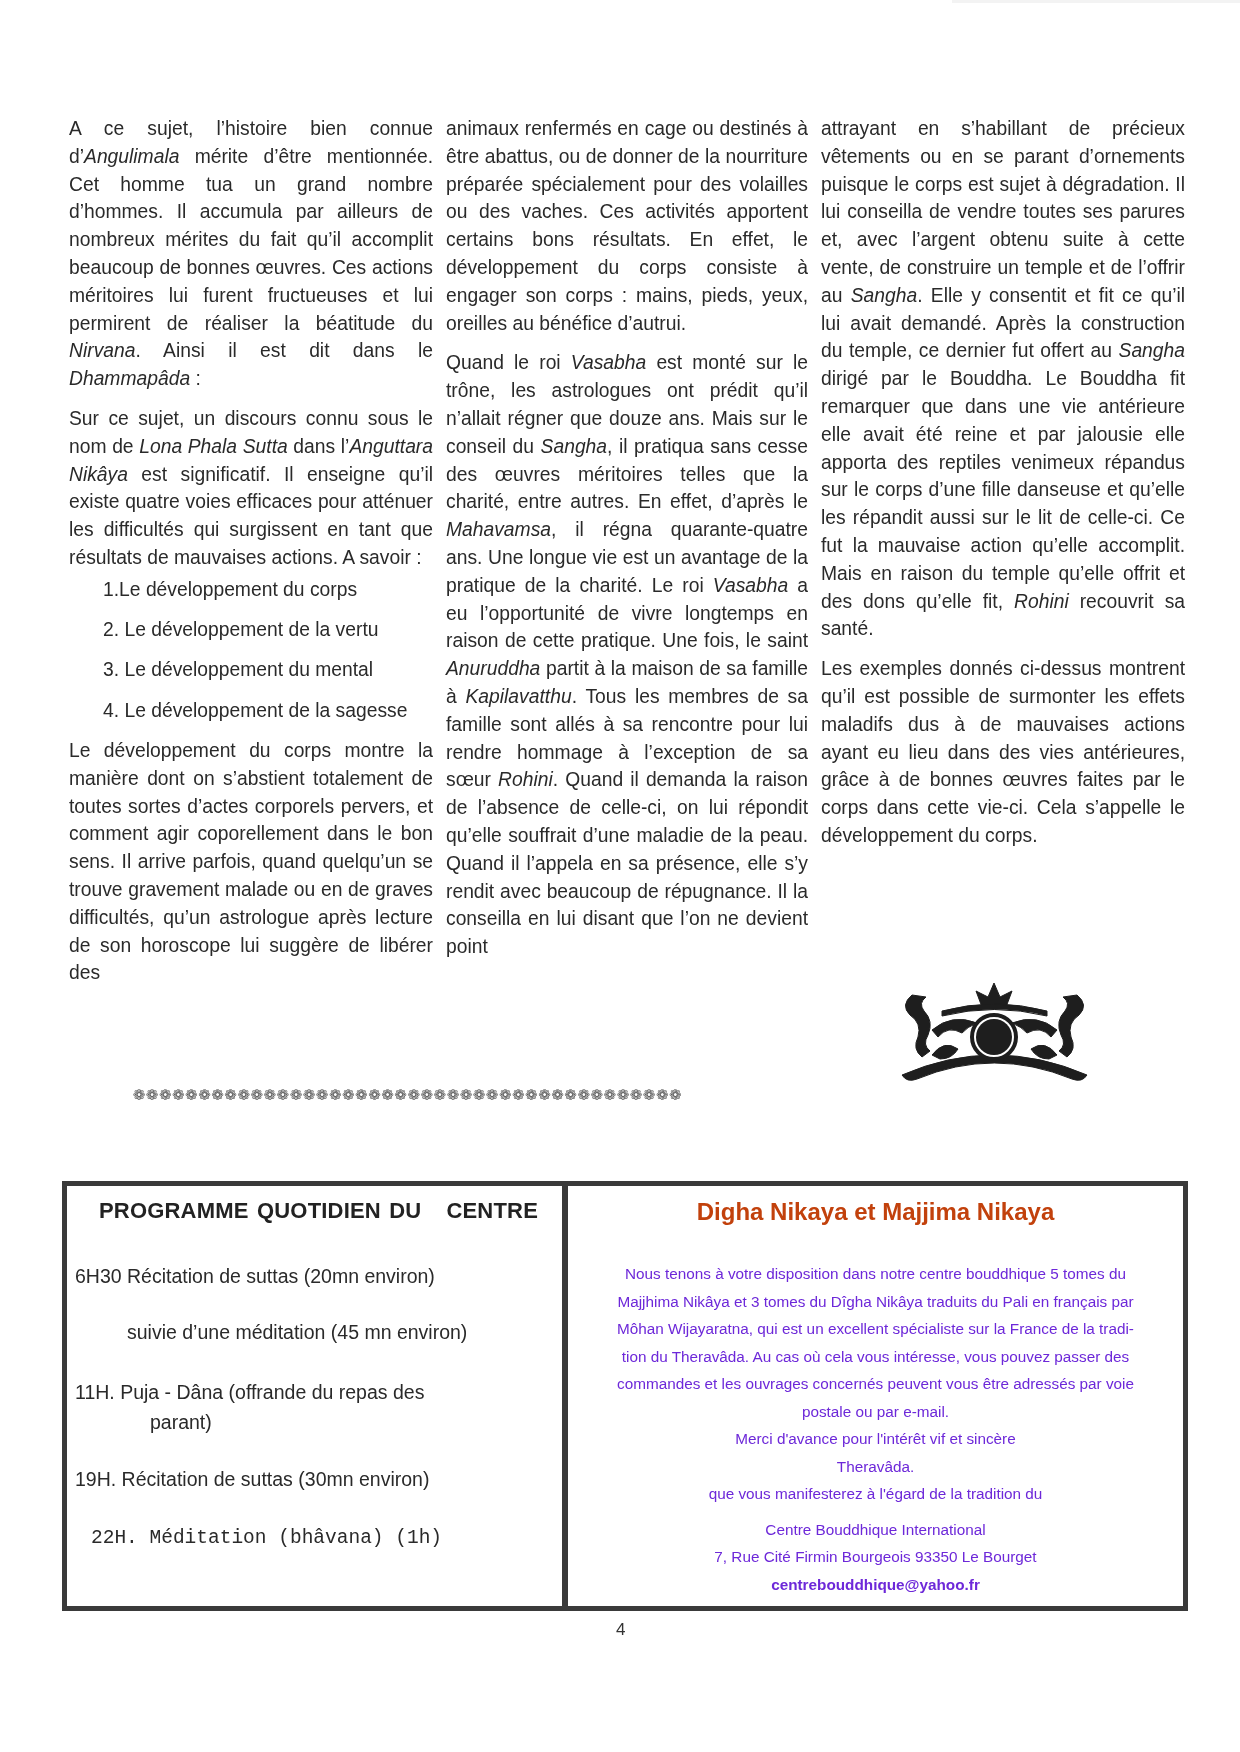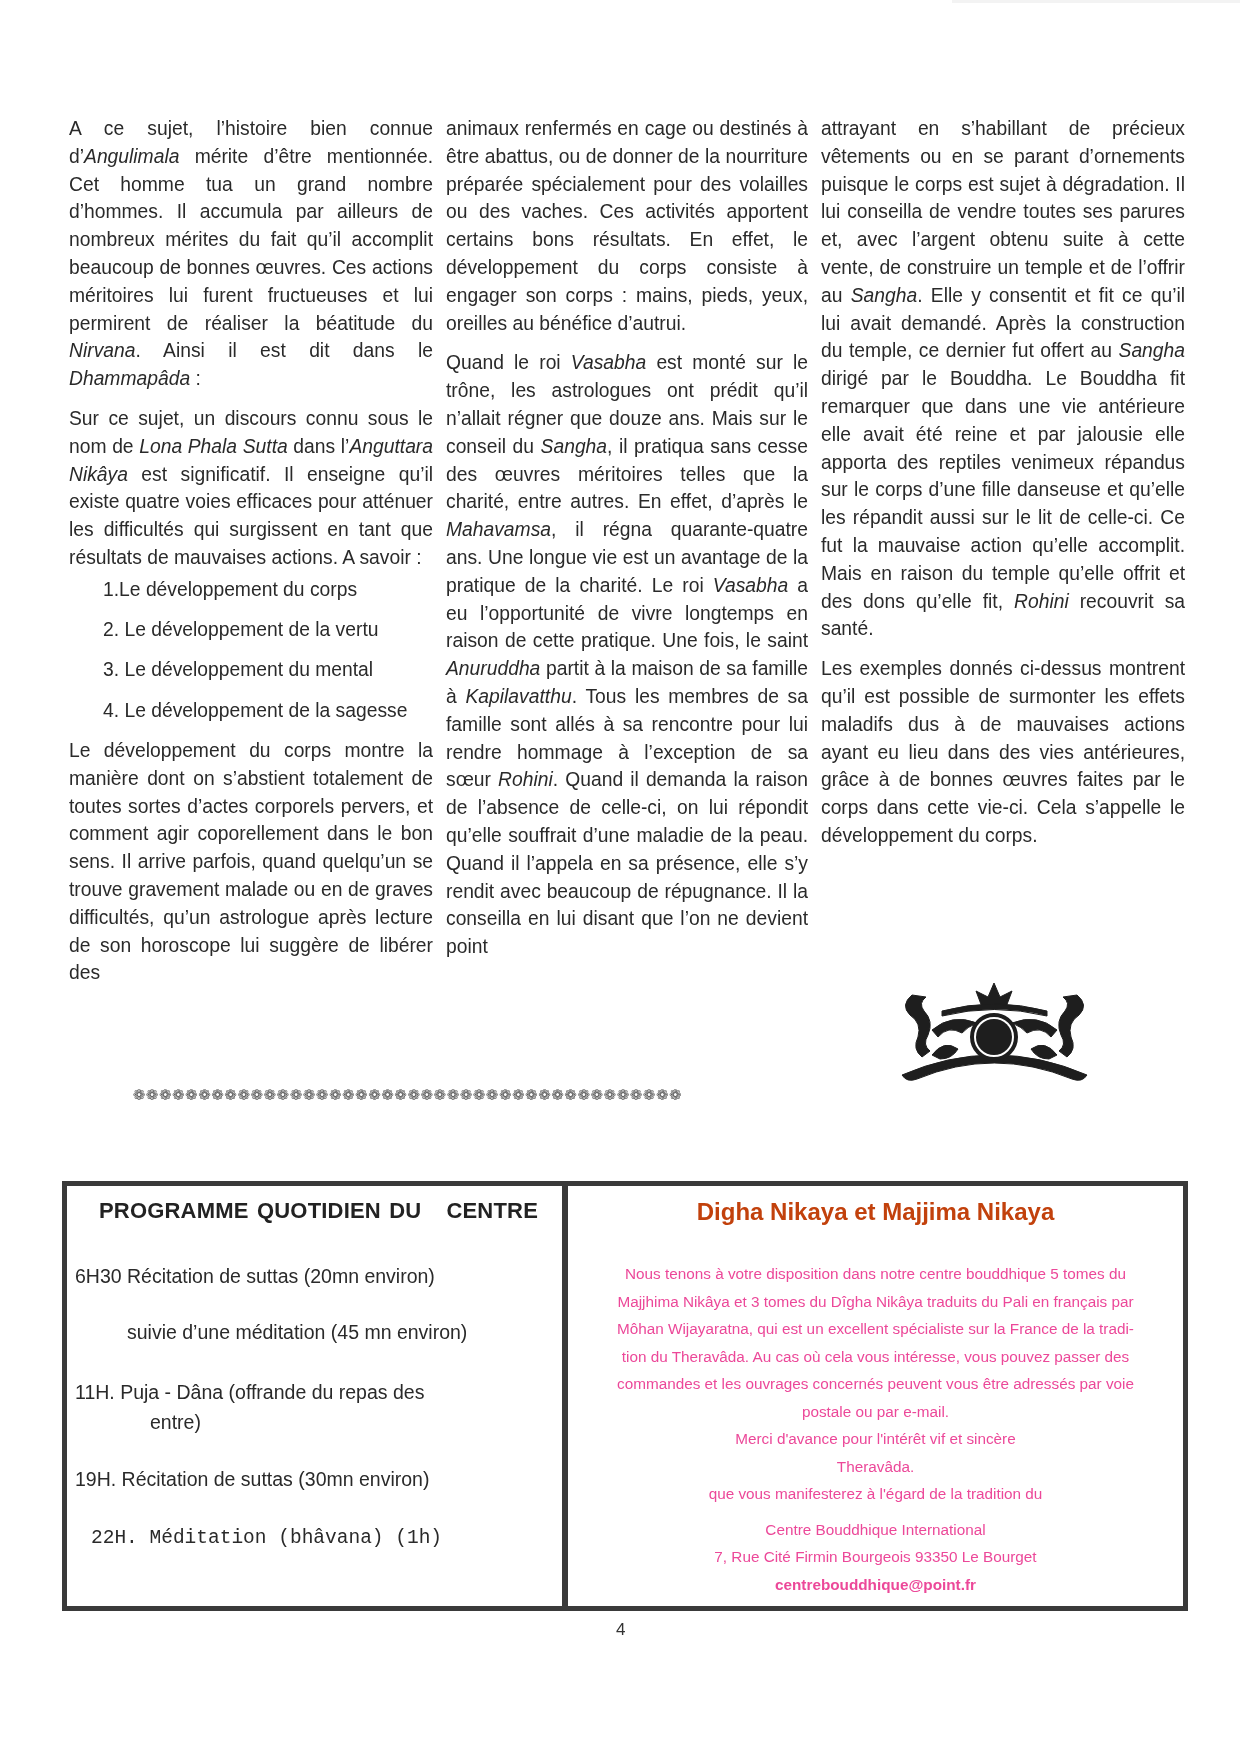--- a/index.html
+++ b/index.html
@@ -42,21 +42,21 @@
       letter-spacing: 0.2px; word-spacing: 2px;
     }
     .prog { position: absolute; left: 8px; top: 76px; font-size: 19.5px; line-height: 28px; color: #2a2a2a; }
     .prog .row { position: absolute; white-space: nowrap; }
     .box-right h2 {
       margin: 0; position: absolute; top: 12px; left: 0; right: 0;
       font-size: 24px; font-weight: bold; text-align: center; color: #c2410c;
     }
     .right-text {
       position: absolute; left: 10px; right: 10px; top: 74px;
-      font-size: 15.3px; line-height: 27.5px; text-align: center; color: #ec4899;
+      font-size: 15.3px; line-height: 27.5px; text-align: center; color: #6d28d9;
     }
     .right-text p { margin: 0; }
     .right-text .contact { margin-top: 8px; }
     .right-text .email { font-weight: bold; }
     .page-num {
       position: absolute; left: 616px; top: 1620px; font-size: 17px; color: #333;
     }
     .topline { position: absolute; left: 952px; top: 0; width: 288px; height: 3px; background: #f3f3f3; }
   </style>
 </head>
@@ -111,37 +111,37 @@
 </svg>
 
 <div class="divider" id="divider"><span>❁</span><span>❁</span><span>❁</span><span>❁</span><span>❁</span><span>❁</span><span>❁</span><span>❁</span><span>❁</span><span>❁</span><span>❁</span><span>❁</span><span>❁</span><span>❁</span><span>❁</span><span>❁</span><span>❁</span><span>❁</span><span>❁</span><span>❁</span><span>❁</span><span>❁</span><span>❁</span><span>❁</span><span>❁</span><span>❁</span><span>❁</span><span>❁</span><span>❁</span><span>❁</span><span>❁</span><span>❁</span><span>❁</span><span>❁</span><span>❁</span><span>❁</span><span>❁</span><span>❁</span><span>❁</span><span>❁</span><span>❁</span><span>❁</span></div>
 
 <div class="box box-left">
   <h2 style="white-space:pre;">PROGRAMME QUOTIDIEN DU   CENTRE</h2>
   <div class="prog">
     <div class="row" style="top:0px;left:0px;">6H30 Récitation de suttas (20mn environ)</div>
     <div class="row" style="top:56px;left:52px;">suivie d’une méditation (45 mn environ)</div>
     <div class="row" style="top:116px;left:0px;">11H. Puja - Dâna (offrande du repas des</div>
-    <div class="row" style="top:146px;left:75px;">entre)</div>
+    <div class="row" style="top:146px;left:75px;">parant)</div>
     <div class="row" style="top:203px;left:0px;">19H. Récitation de suttas (30mn environ)</div>
     <div class="row" style="top:262px;left:16px;font-family:Liberation Mono, monospace;">22H. Méditation (bhâvana) (1h)</div>
   </div>
 </div>
 
 <div class="box box-right">
   <h2>Digha Nikaya et Majjima Nikaya</h2>
   <div class="right-text">
     <p>Nous tenons à votre disposition dans notre centre bouddhique 5 tomes du</p>
     <p>Majjhima Nikâya et 3 tomes du Dîgha Nikâya traduits du Pali en français par</p>
     <p>Môhan Wijayaratna, qui est un excellent spécialiste sur la France de la tradi-</p>
     <p>tion du Theravâda. Au cas où cela vous intéresse, vous pouvez passer des</p>
     <p>commandes et les ouvrages concernés peuvent vous être adressés par voie</p>
     <p>postale ou par e-mail.</p>
     <p>Merci d'avance pour l'intérêt vif et sincère</p>
     <p>Theravâda.</p>
     <p>que vous manifesterez à l'égard de la tradition du</p>
     <p class="contact">Centre Bouddhique International</p>
     <p>7, Rue Cité Firmin Bourgeois 93350 Le Bourget</p>
-    <p class="email">centrebouddhique@point.fr</p>
+    <p class="email">centrebouddhique@yahoo.fr</p>
   </div>
 </div>
 
 <div class="page-num">4</div>
 
 </body></html>

